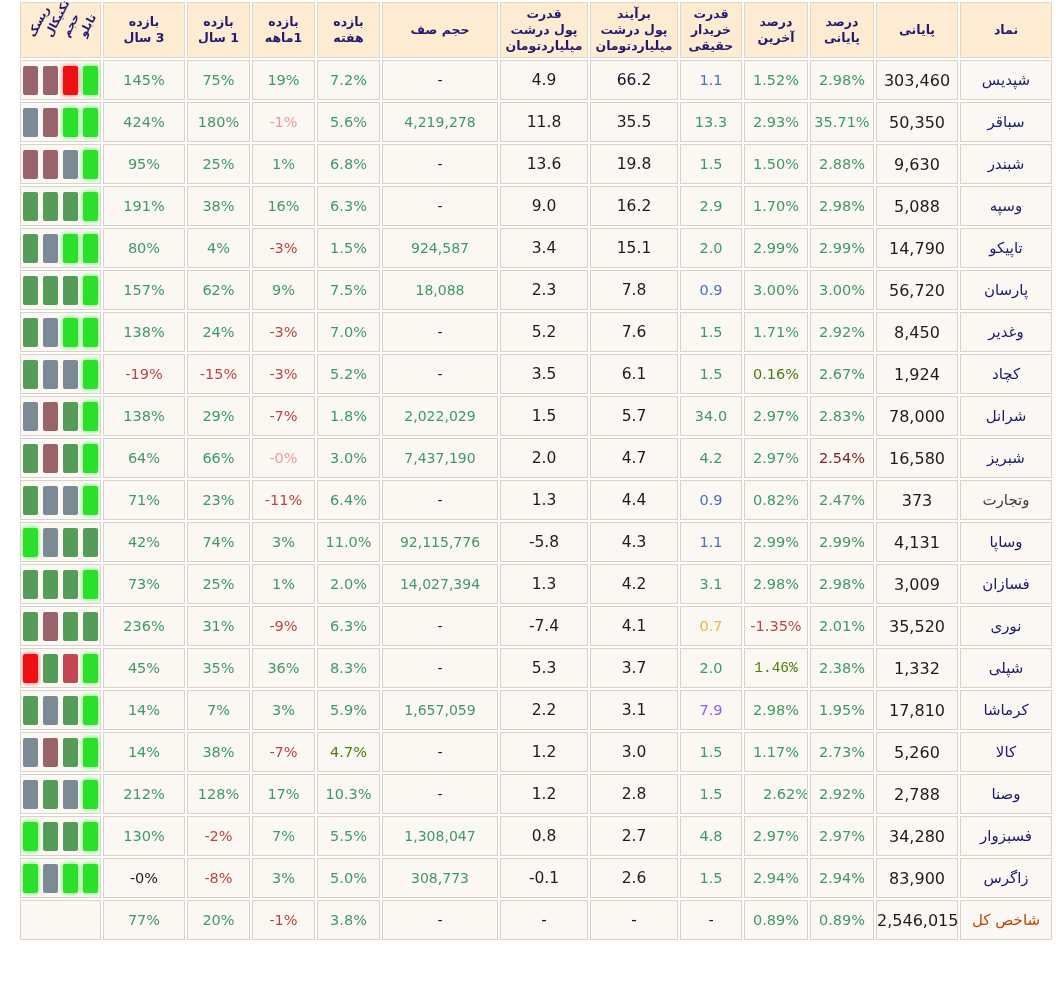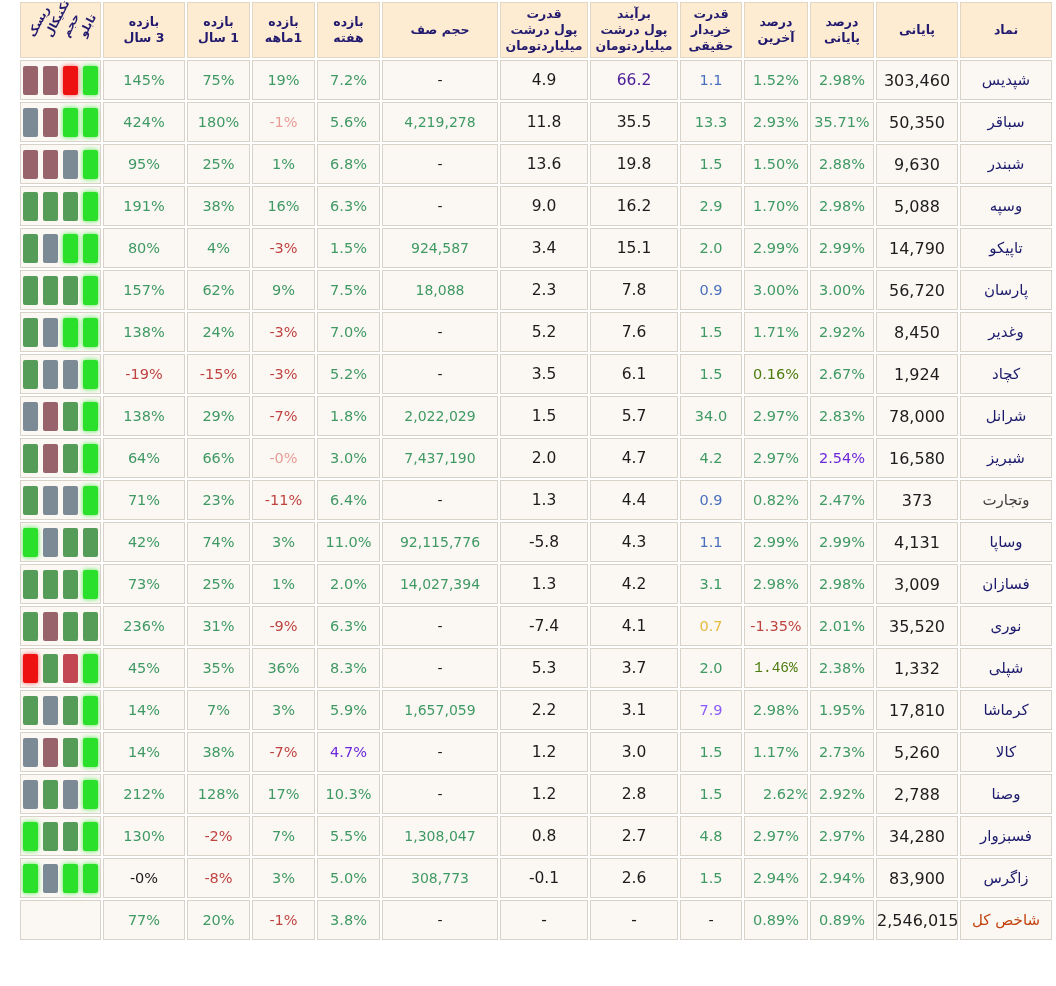--- a/index.html
+++ b/index.html
@@ -117,21 +117,21 @@
           </th>
         </tr>
     </thead>
     <tbody id="tbody">
         <tr>
           <td class="c-symbol" style="color: rgb(27, 26, 107);">شپدیس</td>
           <td class="c-close num" style="color: rgb(28, 28, 28);">303,460</td>
           <td class="c-close-pct num" style="color: rgb(63, 153, 99);">2.98%</td>
           <td class="c-last-pct num" style="color: rgb(63, 153, 99);">1.52%</td>
           <td class="c-buyer-power num" style="color: rgb(74, 112, 189);">1.1</td>
-          <td class="c-net-big-money num" style="color: #4c1d95; margin-top: 42px;">66.2</td>
+          <td class="c-net-big-money num" style="color: #0f172a; margin-top: 42px;">66.2</td>
           <td class="c-big-money-power num" style="color: rgb(28, 28, 28);">4.9</td>
           <td class="c-queue-volume num" style="color: rgb(28, 28, 28);">-</td>
           <td class="c-week-return num" style="color: rgb(63, 153, 99);">7.2%</td>
           <td class="c-month1-return num" style="color: rgb(63, 153, 99);">19%</td>
           <td class="c-year1-return num" style="color: rgb(63, 153, 99);">75%</td>
           <td class="c-year3-return num" style="color: rgb(63, 153, 99);">145%</td>
           <td>
             <div class="bars">
               <div class="bar" style="background: rgb(153, 99, 107);"></div>
               <div class="bar" style="background: rgb(153, 99, 107);"></div>
@@ -312,21 +312,21 @@
               <div class="bar" style="background: rgb(123, 138, 149);"></div>
               <div class="bar" style="background: rgb(153, 99, 107);"></div>
               <div class="bar" style="background: rgb(84, 156, 87);"></div>
               <div class="bar glow-green" style="background: rgb(42, 224, 42);"></div>
             </div>
           </td>
         </tr>
         <tr>
           <td class="c-symbol" style="color: rgb(27, 26, 107);">شبریز</td>
           <td class="c-close num" style="color: rgb(28, 28, 28);">16,580</td>
-          <td class="c-close-pct num" style="color: #6d28d9;">2.54%</td>
+          <td class="c-close-pct num" style="color: #7f1d1d;">2.54%</td>
           <td class="c-last-pct num" style="color: rgb(63, 153, 99);">2.97%</td>
           <td class="c-buyer-power num" style="color: rgb(63, 153, 99);">4.2</td>
           <td class="c-net-big-money num" style="color: rgb(28, 28, 28);">4.7</td>
           <td class="c-big-money-power num" style="color: rgb(28, 28, 28);">2.0</td>
           <td class="c-queue-volume num" style="color: rgb(63, 153, 99);">7,437,190</td>
           <td class="c-week-return num" style="color: rgb(63, 153, 99);">3.0%</td>
           <td class="c-month1-return num" style="color: rgb(232, 157, 150);">-0%</td>
           <td class="c-year1-return num" style="color: rgb(63, 153, 99);">66%</td>
           <td class="c-year3-return num" style="color: rgb(63, 153, 99);">64%</td>
           <td>
@@ -472,21 +472,21 @@
         </tr>
         <tr>
           <td class="c-symbol" style="color: rgb(27, 26, 107);">کالا</td>
           <td class="c-close num" style="color: rgb(28, 28, 28);">5,260</td>
           <td class="c-close-pct num" style="color: rgb(63, 153, 99);">2.73%</td>
           <td class="c-last-pct num" style="color: rgb(63, 153, 99);">1.17%</td>
           <td class="c-buyer-power num" style="color: rgb(63, 153, 99);">1.5</td>
           <td class="c-net-big-money num" style="color: rgb(28, 28, 28);">3.0</td>
           <td class="c-big-money-power num" style="color: rgb(28, 28, 28);">1.2</td>
           <td class="c-queue-volume num" style="color: rgb(28, 28, 28);">-</td>
-          <td class="c-week-return num" style="color: #6d28d9;">4.7%</td>
+          <td class="c-week-return num" style="color: #4d7c0f;">4.7%</td>
           <td class="c-month1-return num" style="color: rgb(191, 67, 64);">-7%</td>
           <td class="c-year1-return num" style="color: rgb(63, 153, 99);">38%</td>
           <td class="c-year3-return num" style="color: rgb(63, 153, 99);">14%</td>
           <td>
             <div class="bars">
               <div class="bar" style="background: rgb(123, 138, 149);"></div>
               <div class="bar" style="background: rgb(153, 99, 107);"></div>
               <div class="bar" style="background: rgb(84, 156, 87);"></div>
               <div class="bar glow-green" style="background: rgb(42, 224, 42);"></div>
             </div>

